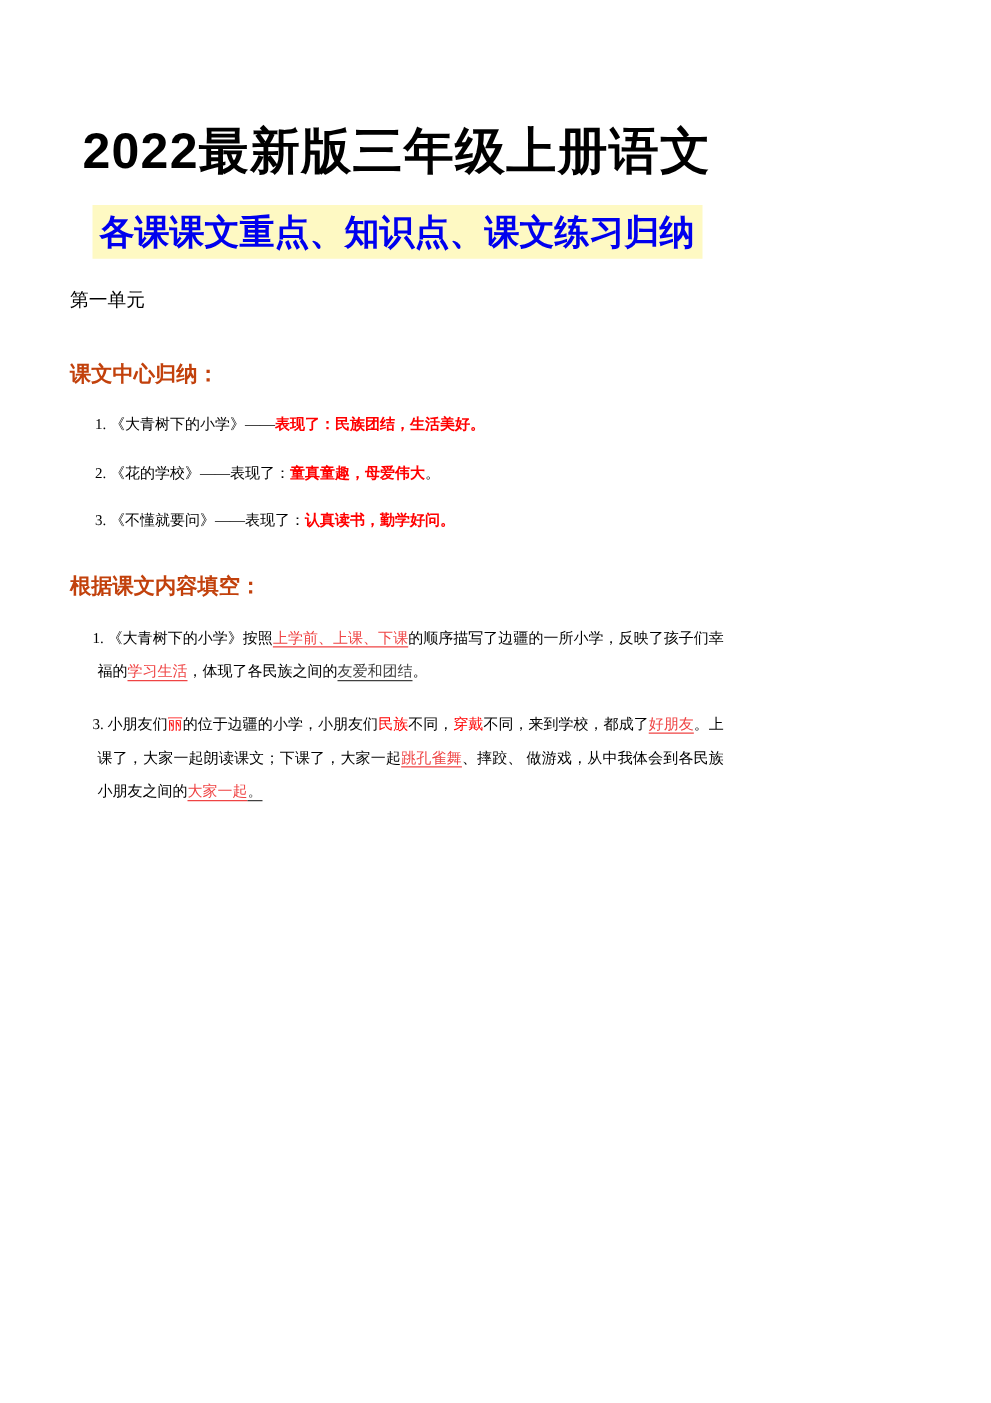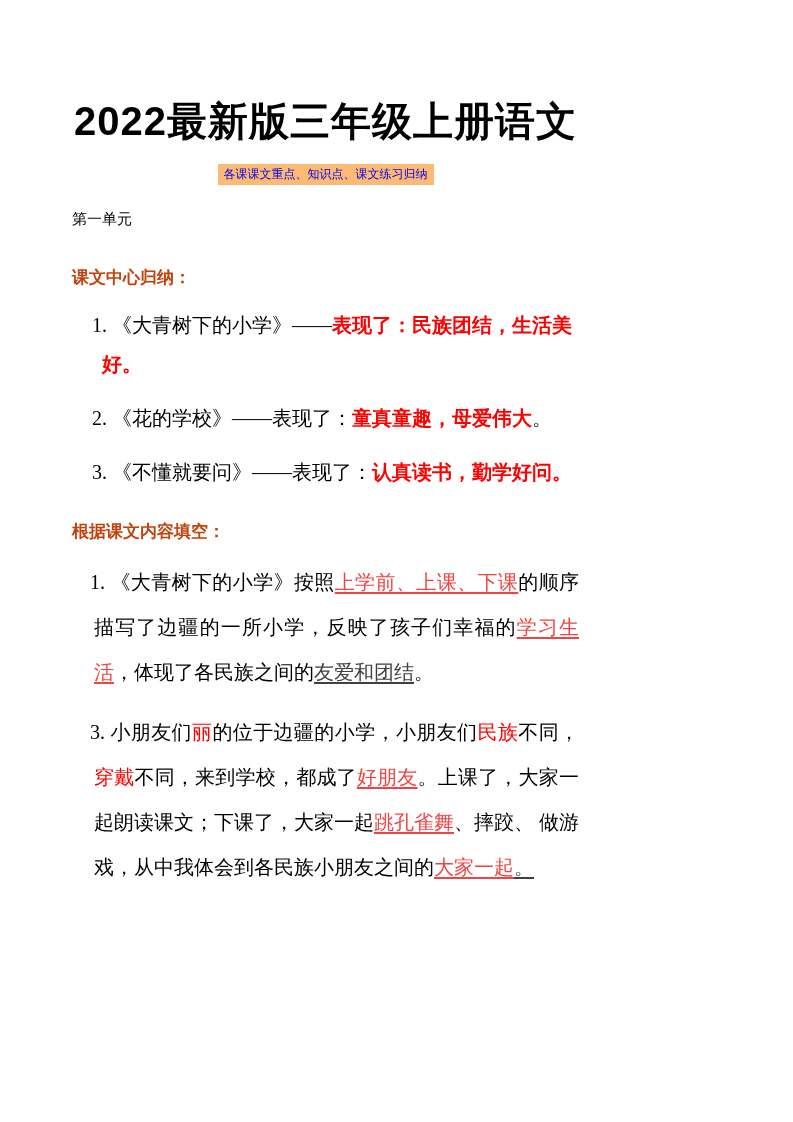--- a/index.html
+++ b/index.html
@@ -12,43 +12,43 @@
     height: 1122px;
     font-family: "Liberation Serif", serif;
     color: #000000;
     overflow: hidden;
   }
   .page {
     position: relative;
     width: 671px;
     height: 1122px;
     box-sizing: border-box;
-    padding: 96px 92px 0 72px;
+    padding: 96px 92px 0 56px;
   }
   .doc-title {
     font-family: "Liberation Sans", sans-serif;
     font-weight: bold;
     font-size: 40px;
     line-height: 1.25;
     text-align: center;
     letter-spacing: 1px;
     margin: 0 0 18px 0;
     color: #000;
   }
   .subtitle-wrap {
     text-align: center;
     margin: 0 0 22px 0;
   }
   .doc-subtitle {
     display: inline-block;
     font-family: "Liberation Sans", sans-serif;
-    font-weight: normal;
-    font-size: 12px;
+    font-weight: bold;
+    font-size: 28px;
     color: #0000ee;
-    background: #fdba74;
+    background: #fef9c3;
     padding: 2px 6px;
     line-height: 1.4;
   }
   .unit-label {
     font-size: 15px;
     line-height: 1.6;
     margin: 0 0 33px 0;
     color: #000;
   }
   .section-heading {
@@ -61,21 +61,21 @@
   }
   .section-heading.spaced {
     margin-top: 26px;
   }
   .list {
     margin: 0;
     padding: 0;
     list-style: none;
   }
   .list-item {
-    font-size: 20px;
+    font-size: 12px;
     line-height: 1.95;
     margin: 15px 0 10px 0;
     padding-left: 30px;
     text-indent: -10px;
     color: #000;
   }
   .fill-list .list-item {
     padding-left: 22px;
     text-indent: -4px;
     margin-bottom: 6px;

